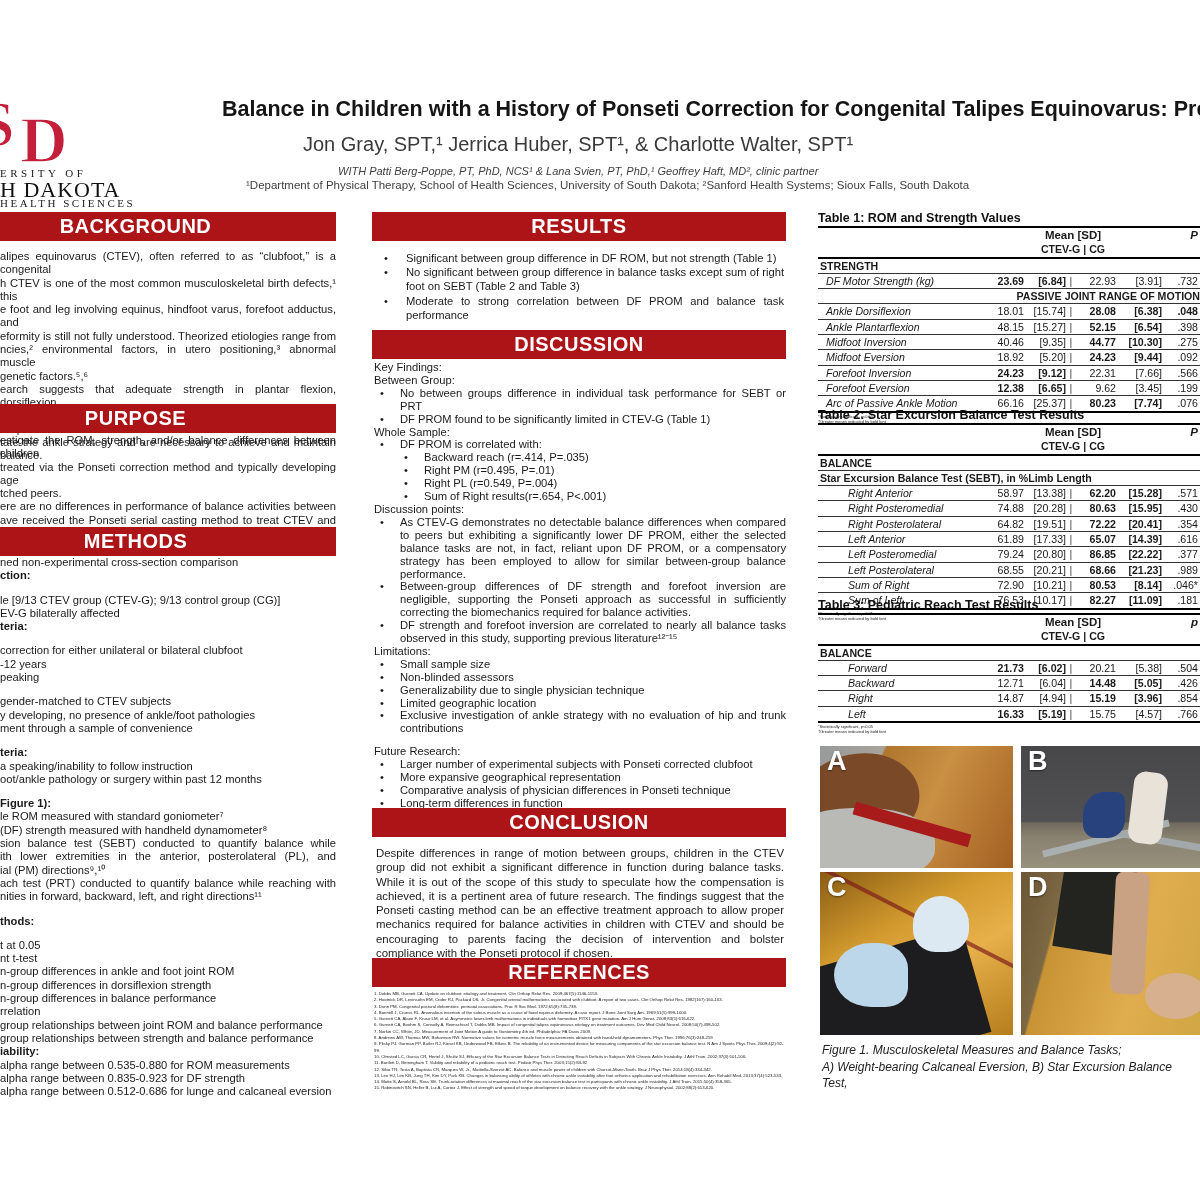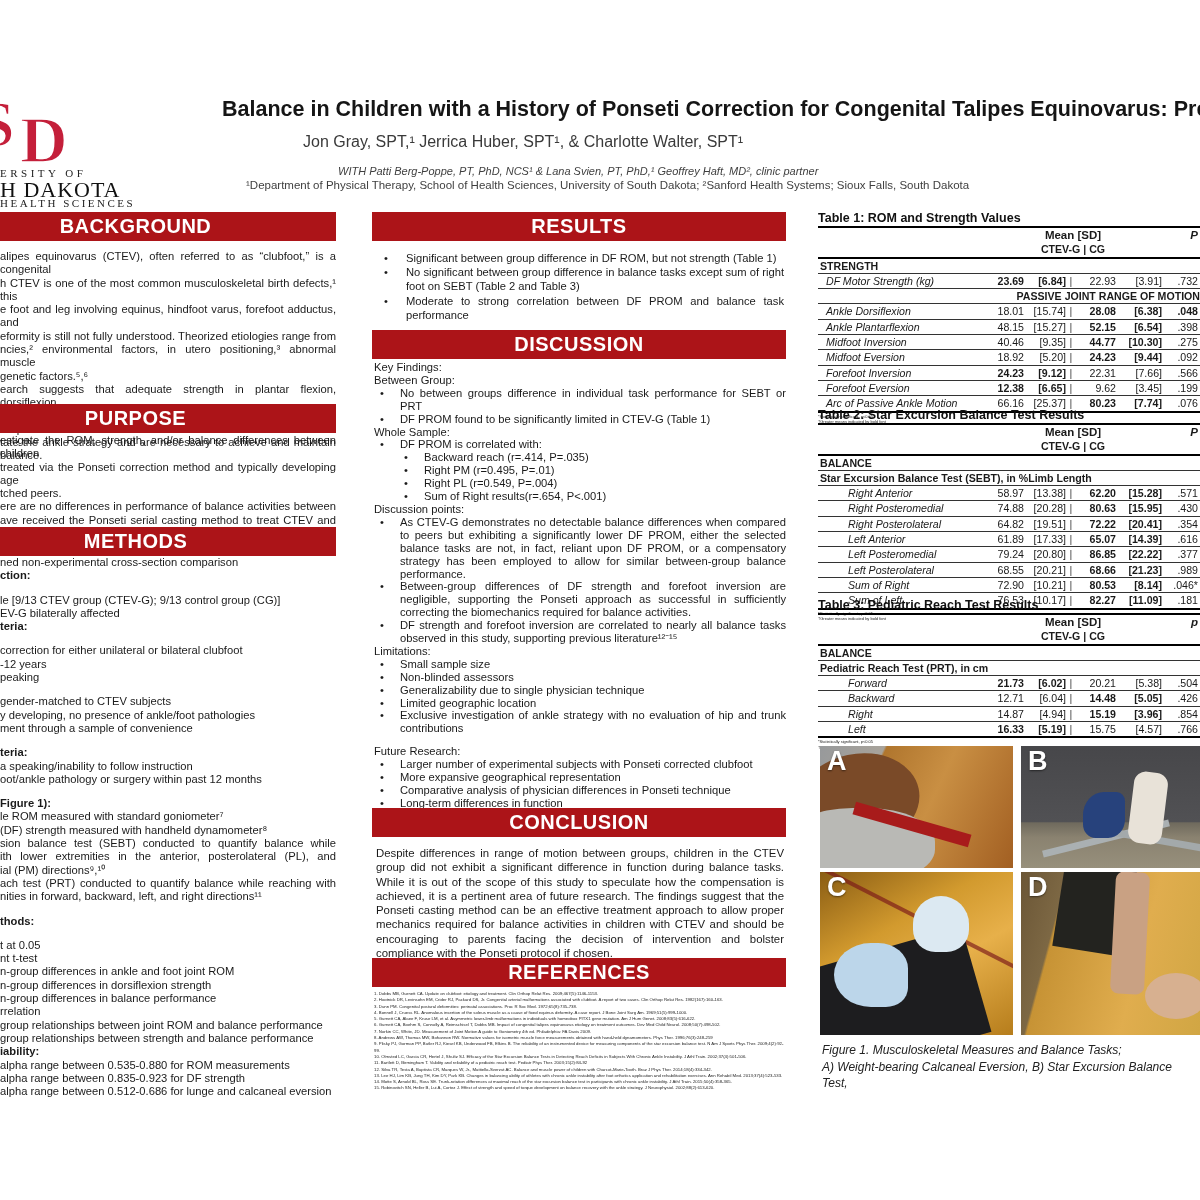--- a/index.html
+++ b/index.html
@@ -5,21 +5,21 @@
   html,body{margin:0;padding:0}
   body{width:1200px;height:1200px;overflow:hidden;position:relative;background:#fff;
        font-family:"Liberation Sans",sans-serif;color:#1a1a1a}
 
   
   #logo-mark{position:absolute;left:-26px;top:84px;width:134px;height:84px}
   #logo-l1{position:absolute;left:0;top:167px;font-family:"Liberation Serif",serif;font-size:11px;letter-spacing:3.5px;color:#222}
   #logo-l2{position:absolute;left:0;top:177px;font-family:"Liberation Serif",serif;font-size:22px;letter-spacing:1px;color:#111}
   #logo-l3{position:absolute;left:0;top:197px;font-family:"Liberation Serif",serif;font-size:11px;letter-spacing:2.5px;color:#222}
   #poster-title{position:absolute;left:222px;top:97px;font-size:21.5px;font-weight:bold;white-space:nowrap;color:#151515}
-  #authors{position:absolute;left:303px;top:133px;font-size:16px;color:#3a3a3a;white-space:nowrap}
+  #authors{position:absolute;left:303px;top:133px;font-size:20px;color:#3a3a3a;white-space:nowrap}
   #byline{position:absolute;left:338px;top:165px;font-size:11px;font-style:italic;color:#3f3f3f;white-space:nowrap}
   #affiliation{position:absolute;left:246px;top:179px;font-size:11.5px;color:#3f3f3f;white-space:nowrap}
 
   
   .bar{position:absolute;height:29px;background:var(--accent,#AC1418);color:#fff;font-weight:bold;
        font-size:20px;line-height:29px;text-align:center;letter-spacing:.5px}
   .bar-left{left:-65px;width:401px}
   .bar-mid{left:372px;width:414px}
 
   
@@ -503,21 +503,20 @@
       <span class="td-label"></span>
       <span class="mid">Mean [SD]</span>
       <span class="td-p">p</span>
     </div>
     <div class="tr tsub nb">
       <span class="td-label"></span>
       <span class="mid">CTEV-G  |  CG</span>
       <span class="td-p"></span>
     </div>
     <div class="trsec t2">BALANCE</div>
-    <div class="trsec">Pediatric Reach Test (PRT), in cm</div>
     <div class="tr">
       <span class="td-label">Forward</span>
       <span class="num bb">21.73</span>
       <span class="num bb">[6.02]</span>
       <span class="sep">|</span>
       <span class="num">20.21</span>
       <span class="num">[5.38]</span>
       <span class="td-p">.504</span>
     </div>
     <div class="tr">

